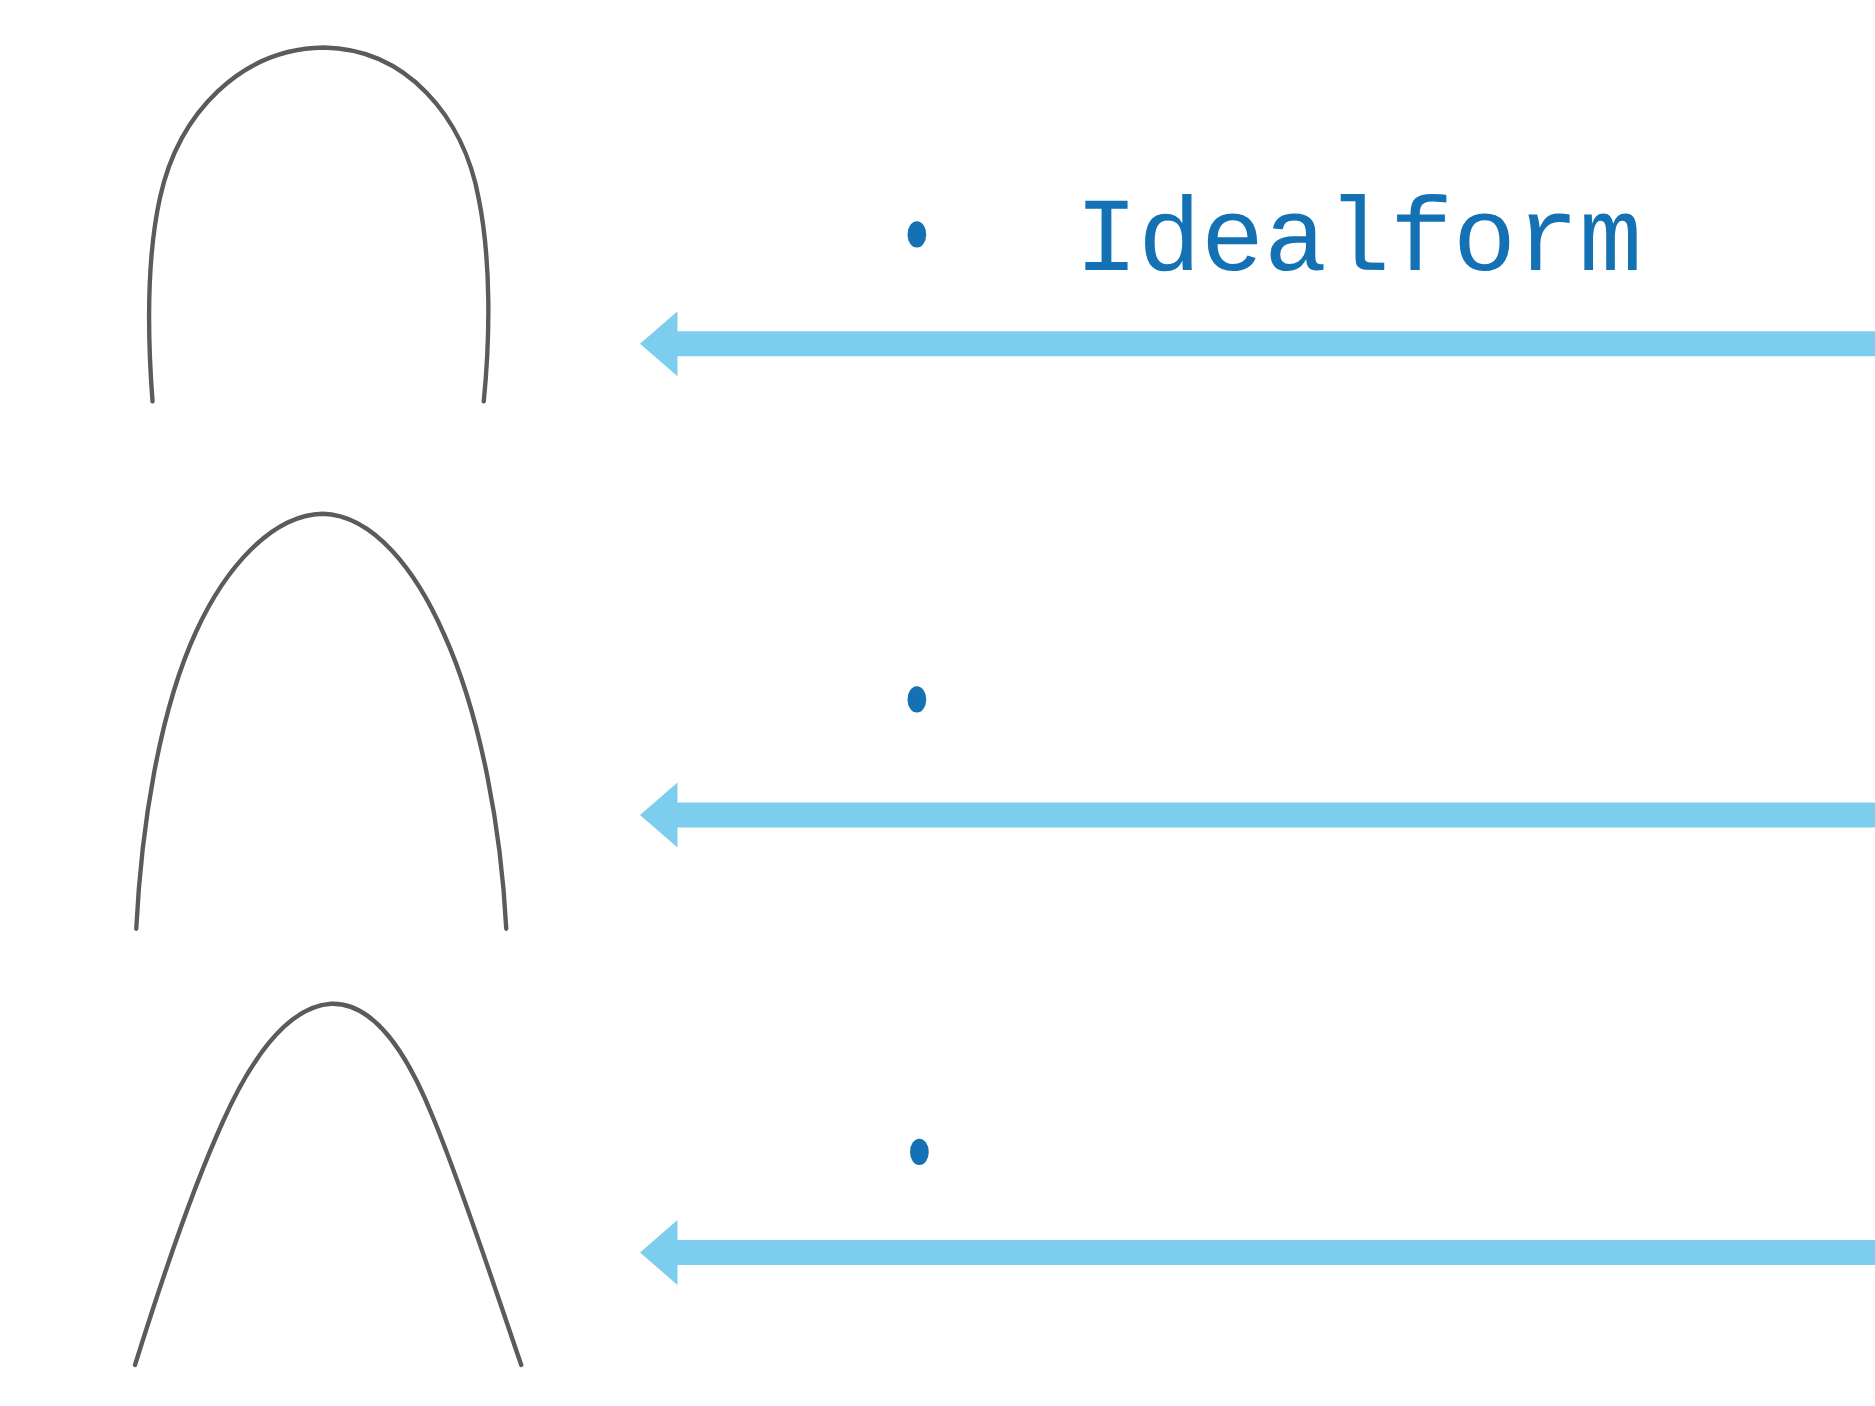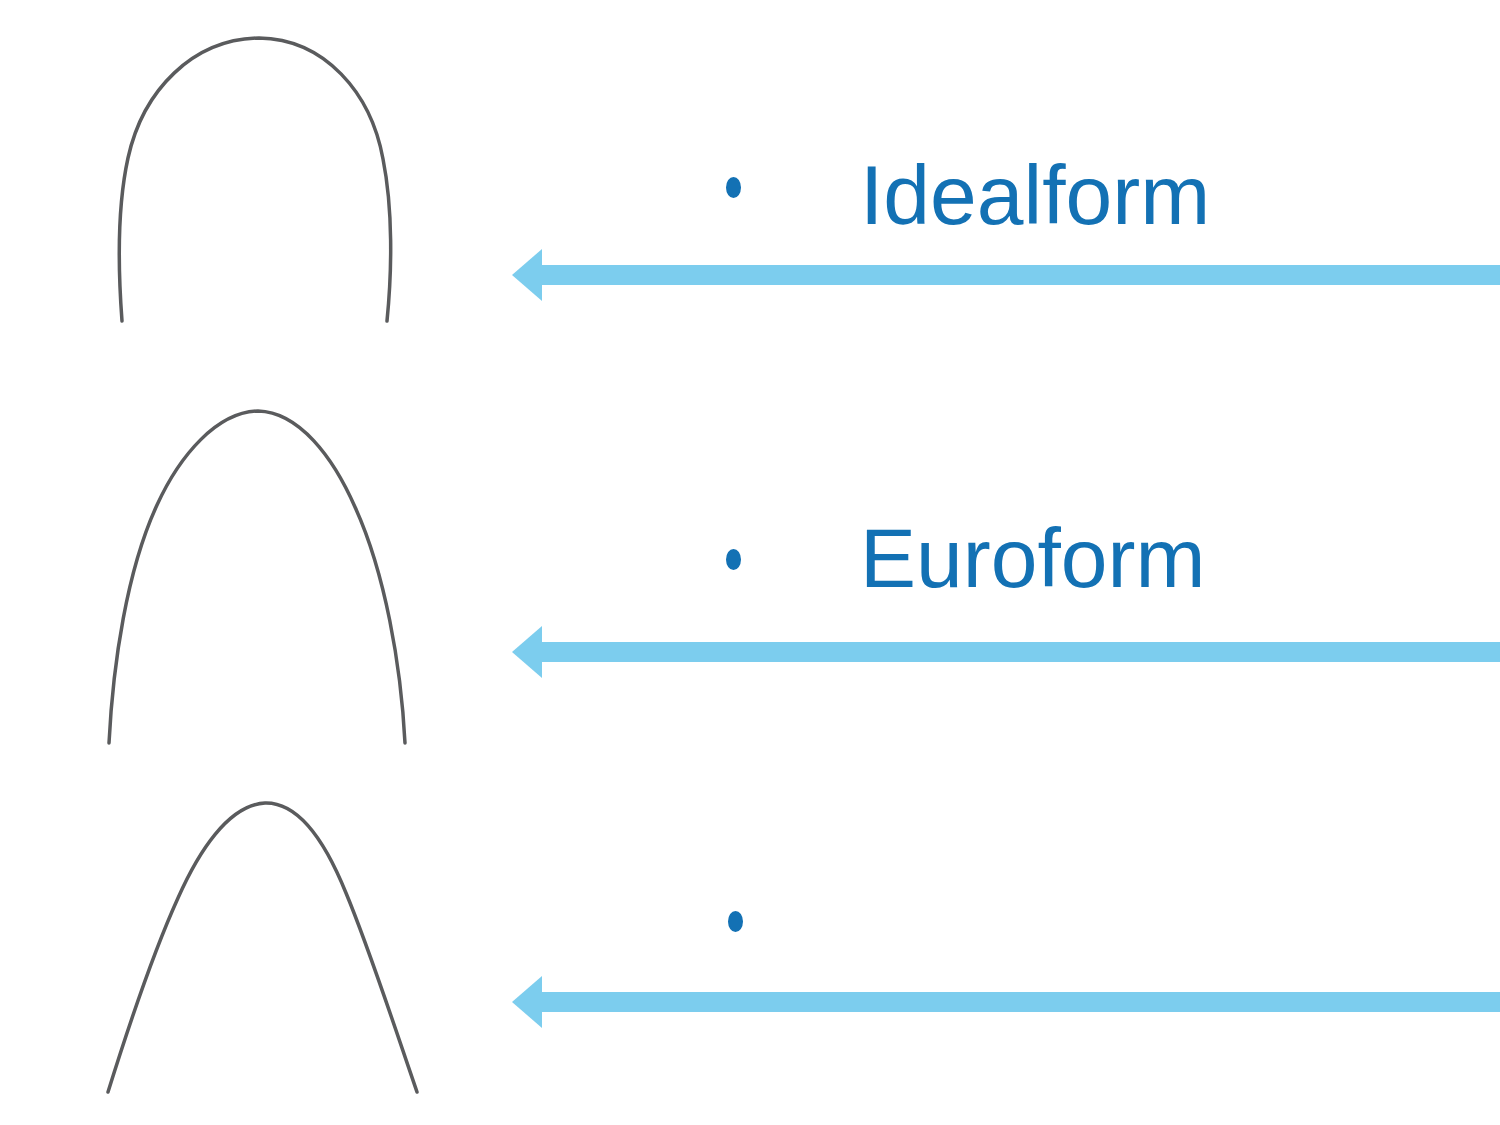--- a/index.html
+++ b/index.html
@@ -33,20 +33,21 @@
     border-radius: 50%;
     background: #1371b4;
   }
   .label {
     position: absolute;
     left: 860px;
     font-size: 84px;
     line-height: 1;
     color: #1371b4;
     white-space: nowrap;
+    font-family: Liberation Mono, monospace;
   }
   .l1 { top: 153px; }
   .l2 { top: 516px; }
   .l3 { top: 882px; }
   .b1 { top: 177px; left: 726px; }
   .b2 { top: 549px; left: 726px; }
   .b3 { top: 911px; left: 728px; }
   .arrow {
     position: absolute;
     left: 512px;
@@ -95,21 +96,20 @@
   </div>
 
   <svg class="arch" style="left:105px; top:405px;" width="305" height="342" viewBox="0 0 305 342">
     <path d="M 4 338
              C 8 258, 22 165, 52 100
              C 75 50, 112 7, 153 6
              C 194 7, 228 52, 250 102
              C 280 168, 296 260, 300 338"></path>
   </svg>
   <div class="bullet b2"></div>
-  <div class="label l2">Euroform</div>
   <div class="arrow a2">
     <div class="head"></div>
     <div class="shaft"></div>
   </div>
 
   <svg class="arch" style="left:103px; top:793px;" width="322" height="304" viewBox="0 0 322 304">
     <path d="M 5 299
              C 25 235, 50 160, 75 105
              C 95 60, 125 12, 162 10
              C 196 9, 222 48, 243 100

